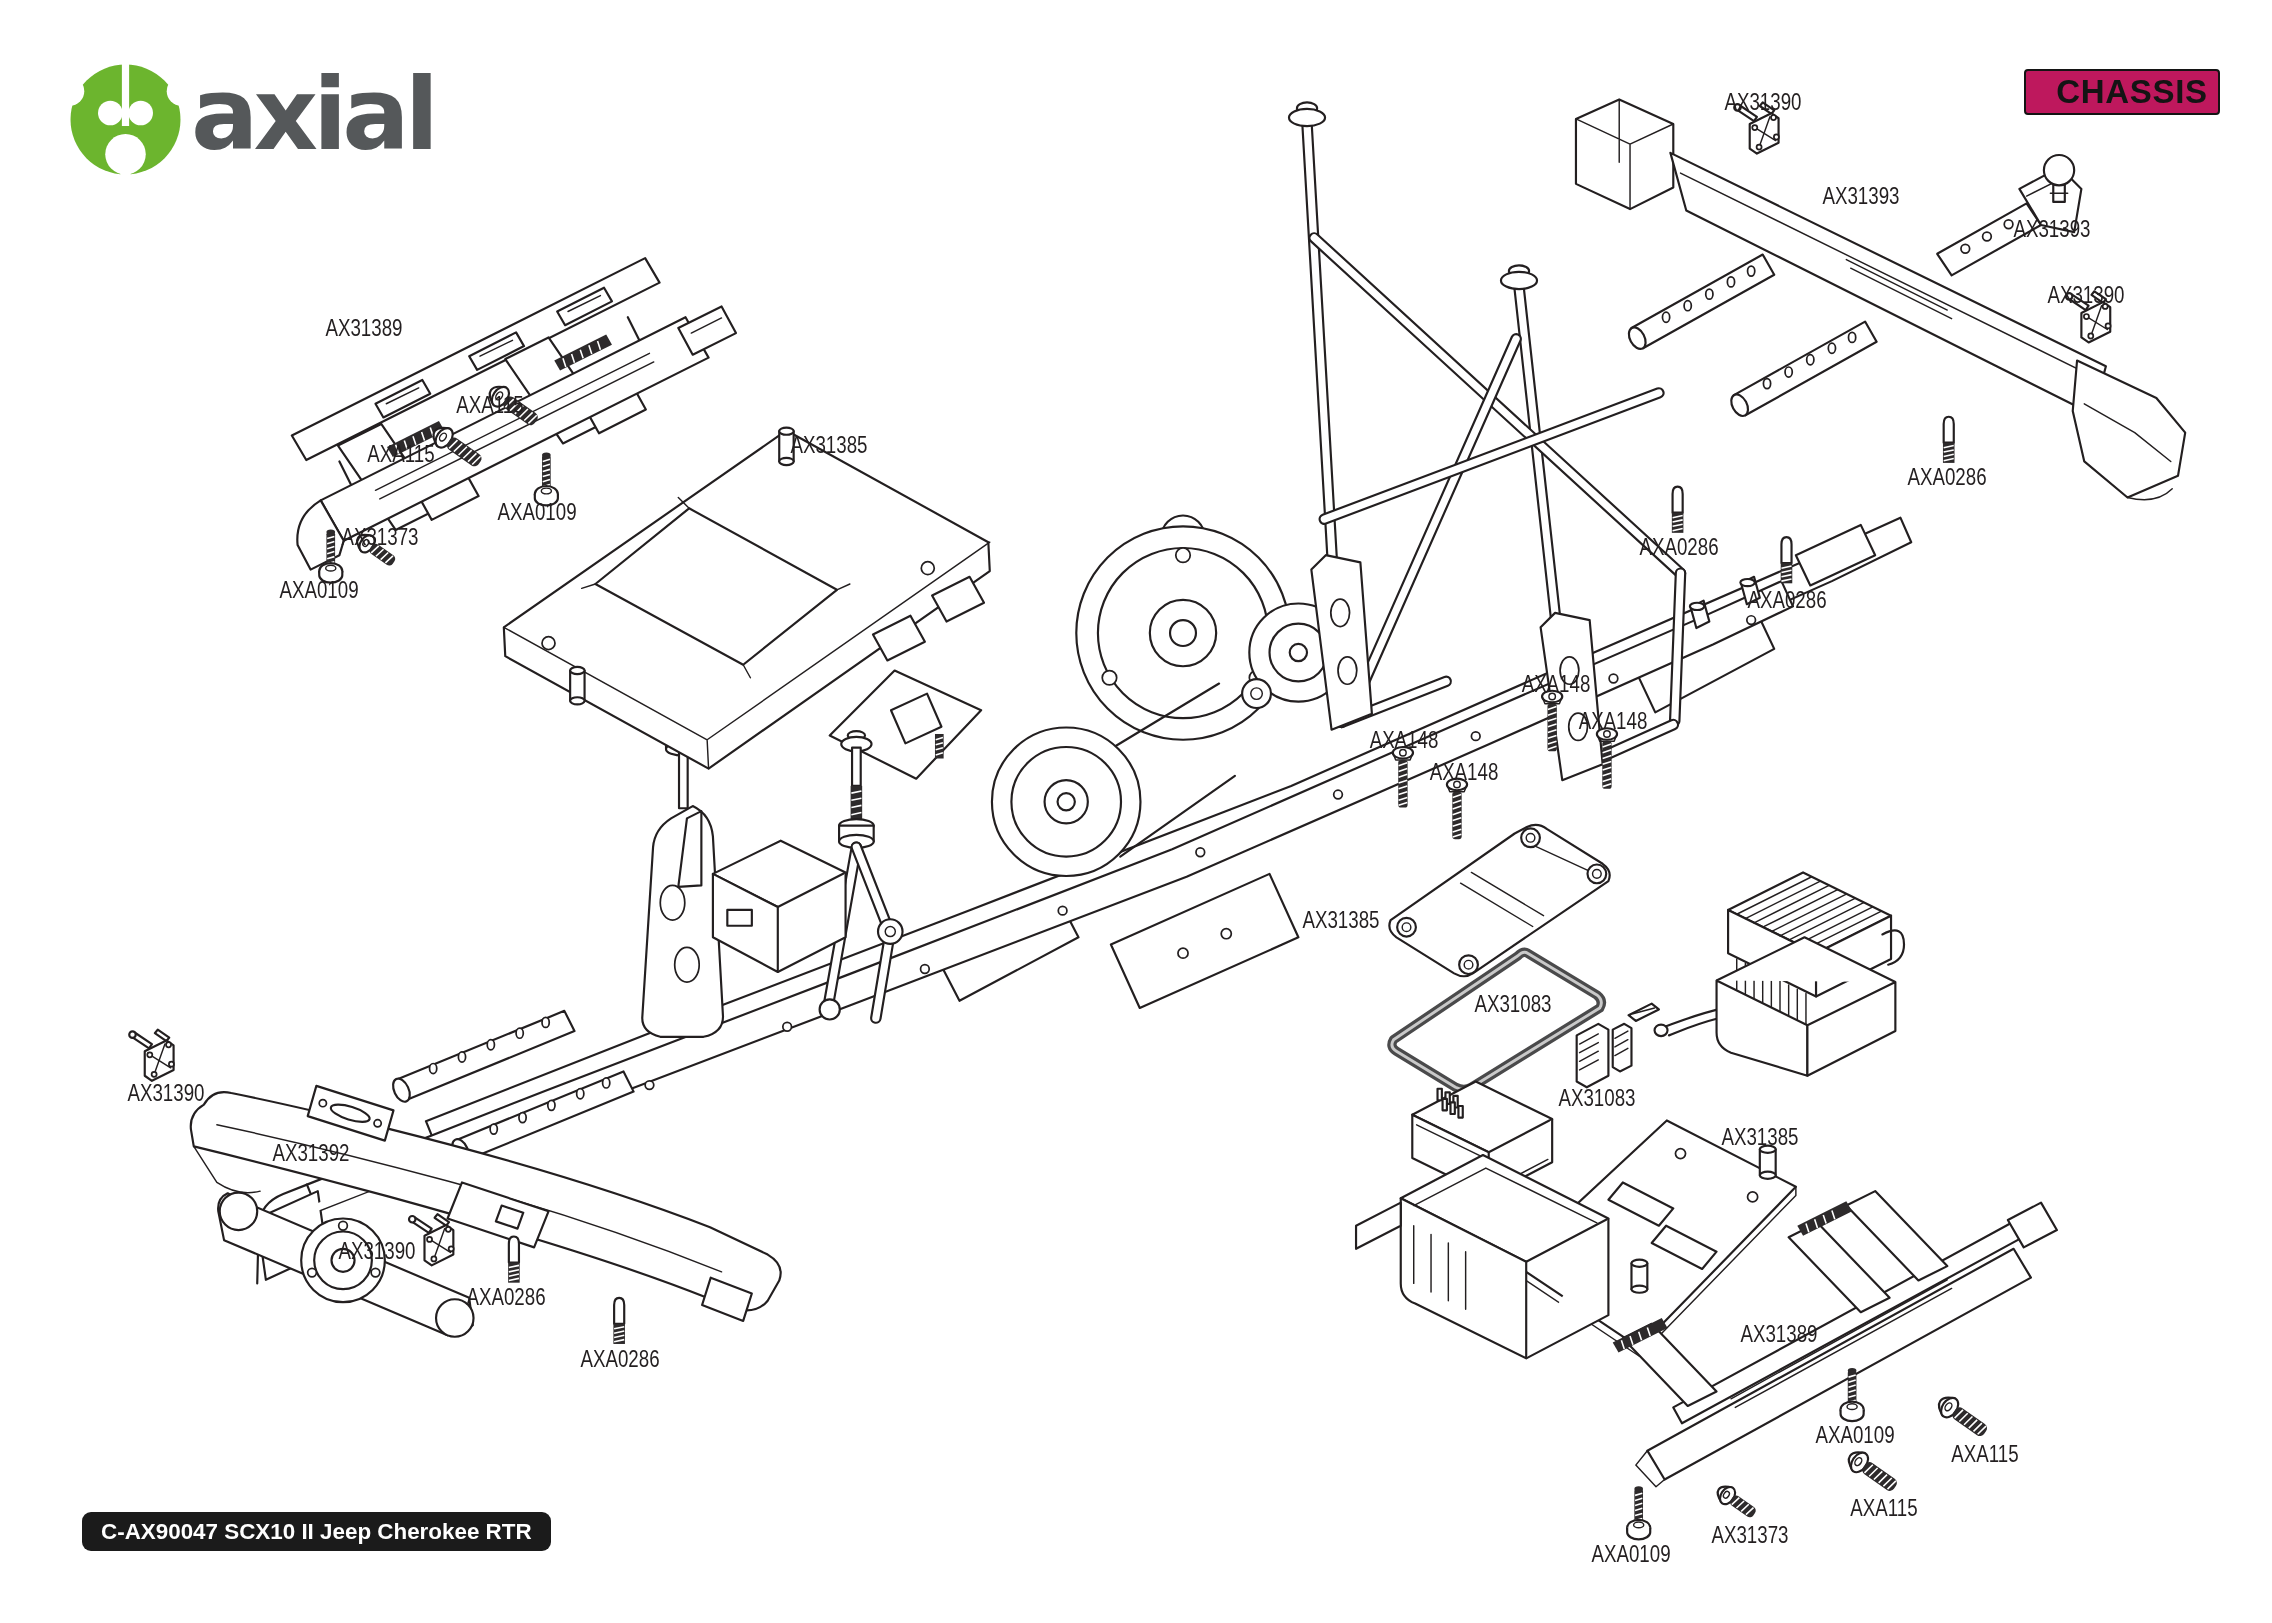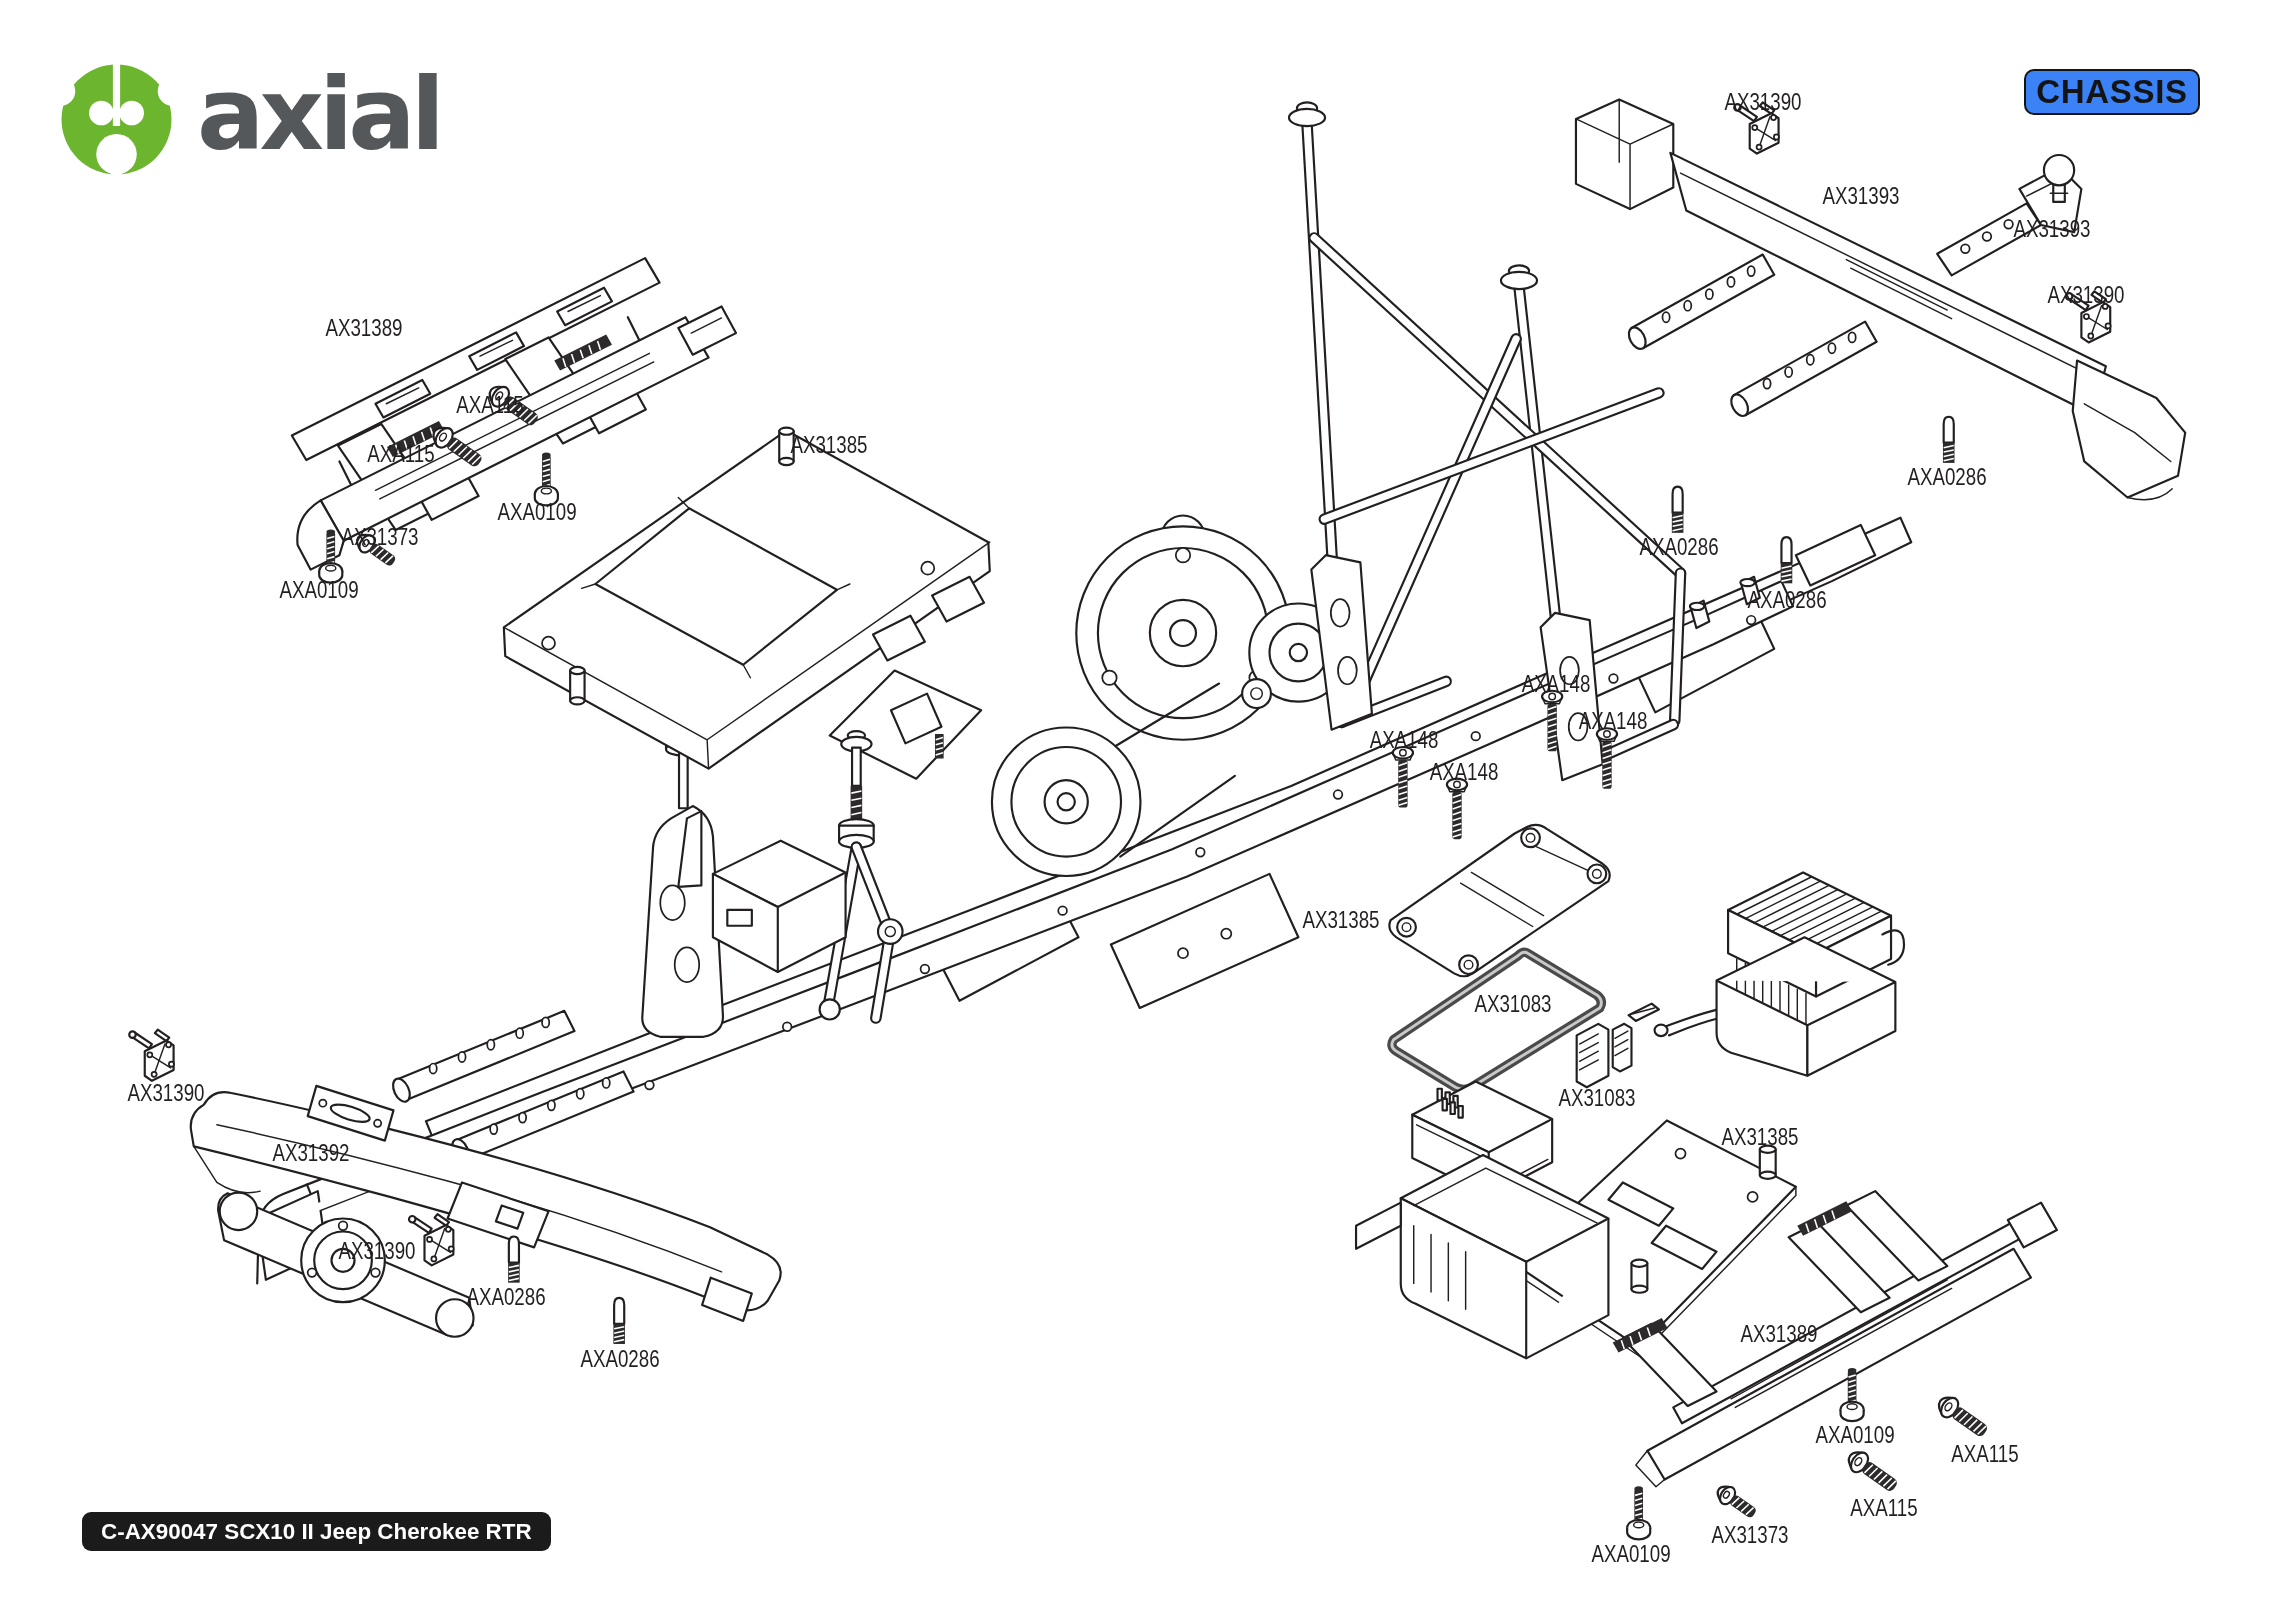--- a/index.html
+++ b/index.html
@@ -11,26 +11,26 @@
   .ln{fill:none;stroke:#231f20;stroke-width:3;stroke-linejoin:round;stroke-linecap:round;}
   .tn{stroke-width:2;}
   .dk{fill:#2d2a2b;stroke:none;}
   .tk{fill:none;stroke:#fff;stroke-width:2.2;}
   .to{fill:none;stroke:#231f20;stroke-width:16;stroke-linecap:round;}
   .ti{fill:none;stroke:#fff;stroke-width:10;stroke-linecap:round;}
   .hl{fill:#fff;stroke:#231f20;stroke-width:2.4;}
   .gs{fill:none;stroke:#4a4a4b;stroke-width:13;stroke-linejoin:round;}
   .gsi{fill:none;stroke:#c9c9c9;stroke-width:4;stroke-linejoin:round;}
   
-  .logo{position:absolute;left:55px;top:58px;display:flex;align-items:center;gap:19px;}
+  .logo{position:absolute;left:64px;top:58px;display:flex;align-items:center;gap:4px;}
   .wordmark{font-weight:bold;font-size:100px;letter-spacing:-5px;color:var(--gray,#55585a);
             font-family:"DejaVu Sans","Liberation Sans",sans-serif;line-height:1;margin-top:-10px;}
   .badge{position:absolute;left:2024px;top:69px;width:172px;height:42px;border:2.9px solid #141414;
-         border-radius:10px;display:flex;align-items:center;justify-content:center;
-         font-weight:bold;font-size:33px;letter-spacing:0.7px;color:#141414;background:#3b82f6;}
+         border-radius:4px;display:flex;align-items:center;justify-content:center;
+         font-weight:bold;font-size:33px;letter-spacing:0.7px;color:#141414;background:#be185d;padding-left:20px;}
   .model-tag{position:absolute;left:82px;top:1512px;background:#1b1b1b;color:#fff;
              border-radius:9px;padding:6.5px 19px;font-weight:bold;font-size:22.4px;white-space:nowrap;}
   
   .part-label{position:absolute;font-size:24px;color:#231f20;white-space:nowrap;
               transform:translate(-50%,-50%) scaleX(.78);letter-spacing:0;}
 </style>
 </head>
 <body>
 
 <div class="page">

